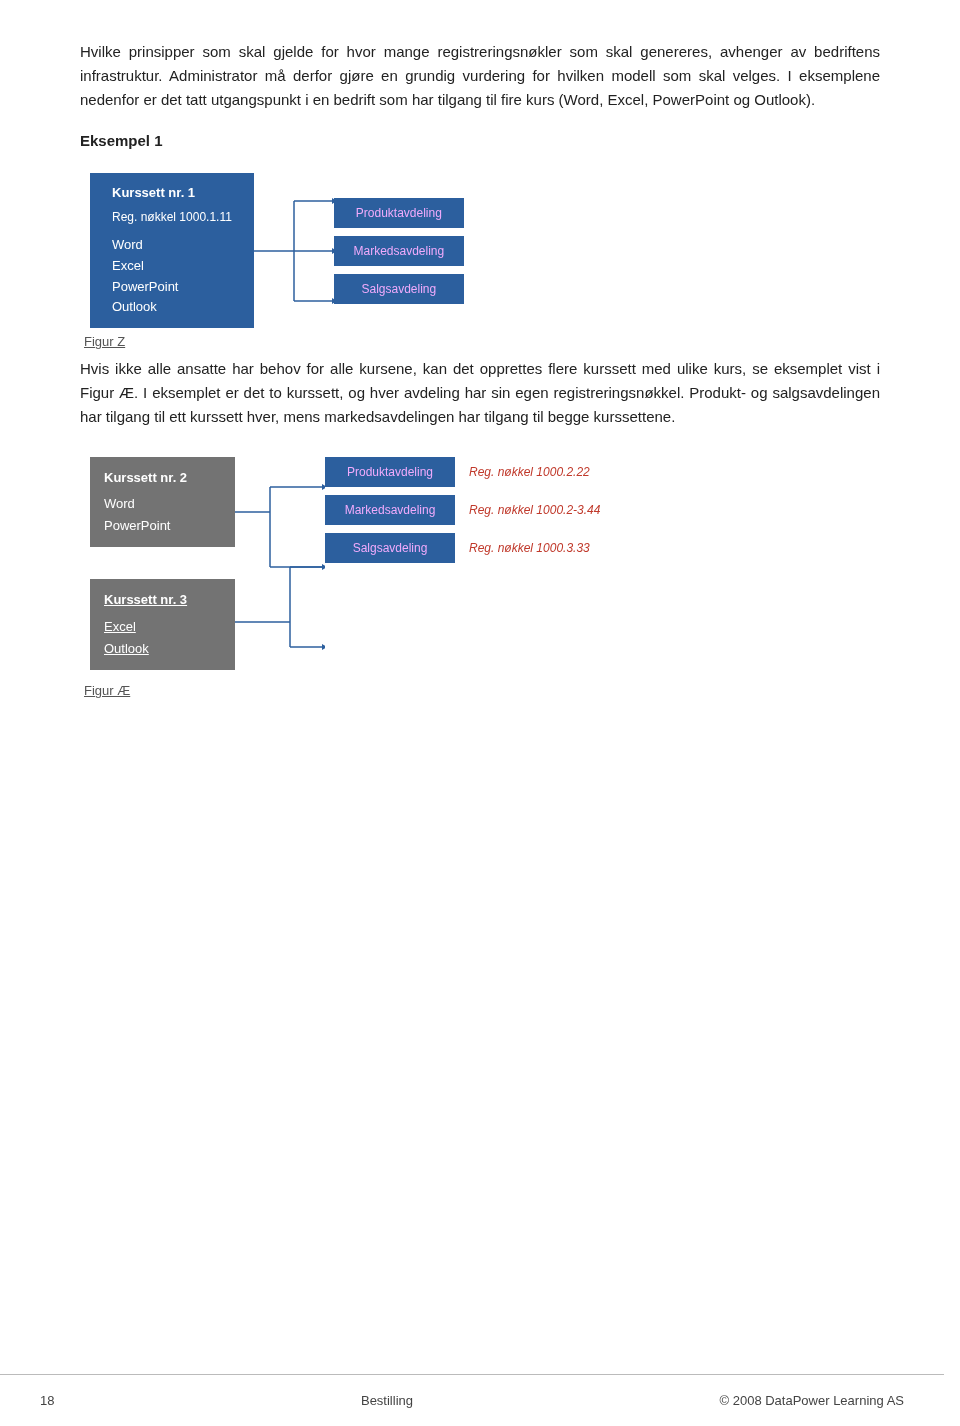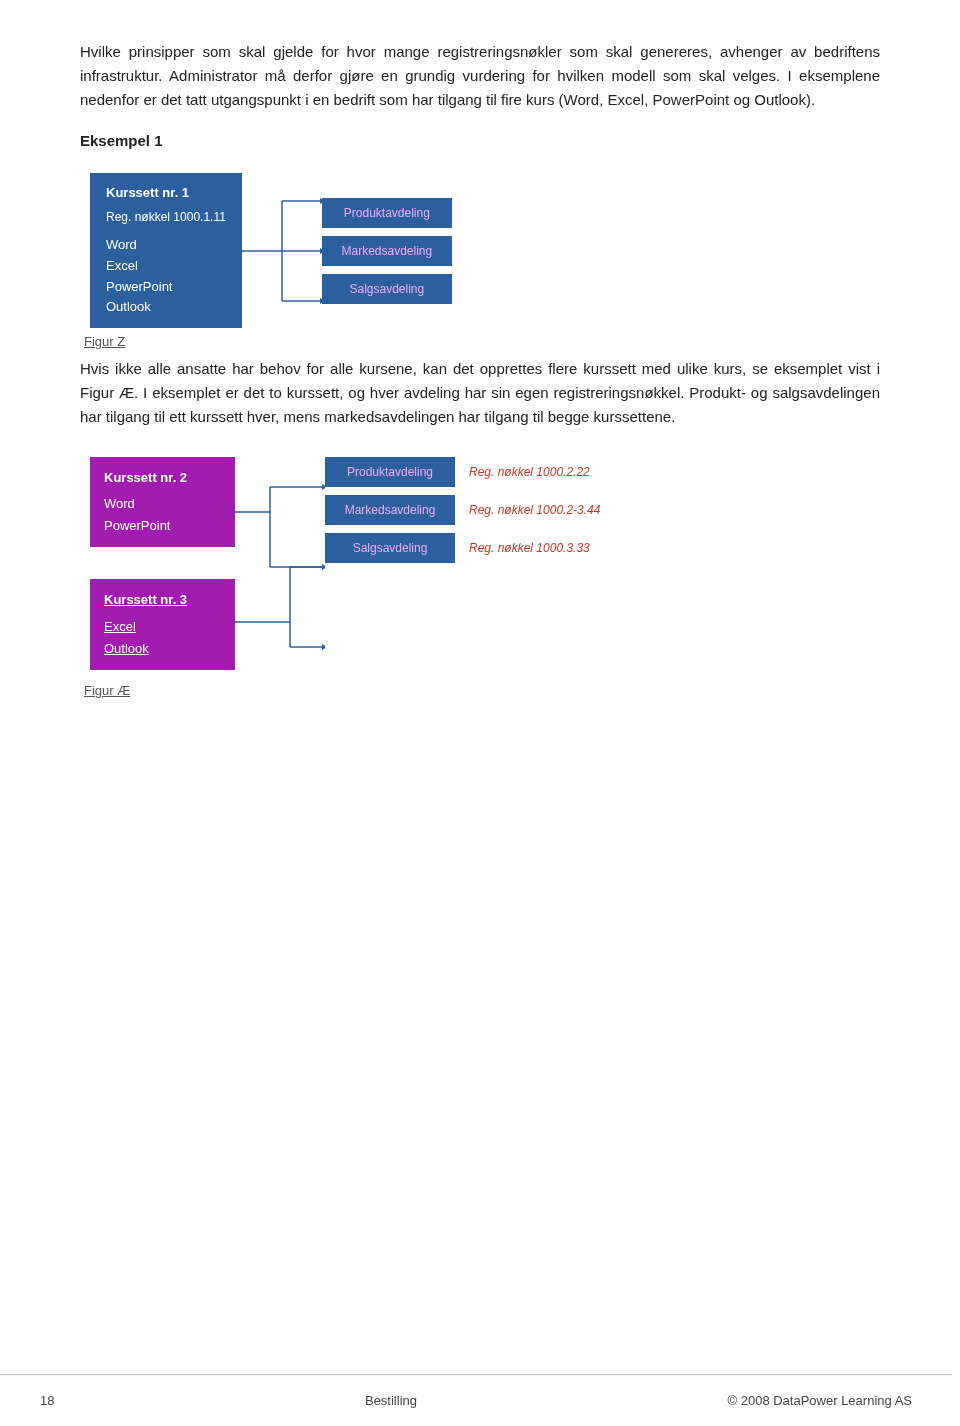--- a/index.html
+++ b/index.html
@@ -40,21 +40,21 @@
     
     .fig-z-container {
       display: flex;
       align-items: center;
       gap: 0;
       margin-left: 10px;
     }
     .kurssett-box {
       background: #2c5f9e;
       color: #fff;
-      padding: 10px 16px;
+      padding: 10px 22px;
       font-size: 13px;
       line-height: 1.6;
       min-width: 150px;
     }
     .kurssett-box .title {
       font-weight: bold;
       font-size: 13px;
       margin-bottom: 4px;
     }
     .kurssett-box .subtitle {
@@ -105,21 +105,21 @@
       align-items: flex-start;
       gap: 0;
       margin-left: 10px;
     }
     .left-kurssett-col {
       display: flex;
       flex-direction: column;
       gap: 16px;
     }
     .kurssett-box-sm {
-      background: #a21caf;
+      background: #737373;
       color: #fff;
       padding: 10px 14px;
       font-size: 13px;
       line-height: 1.7;
       min-width: 145px;
     }
     .kurssett-box-sm .title {
       font-weight: bold;
       font-size: 13px;
       margin-bottom: 4px;
@@ -139,21 +139,21 @@
     .ae-dept-row {
       display: flex;
       align-items: center;
       gap: 6px;
     }
     
     .footer {
       position: absolute;
       bottom: 0;
       left: 0;
-      right: 8px;
+      right: 16px;
       height: 52px;
       border-top: 1px solid #bbb;
       display: flex;
       align-items: center;
       justify-content: space-between;
       padding: 0 40px;
       font-size: 13px;
       color: #444;
     }
   </style>

